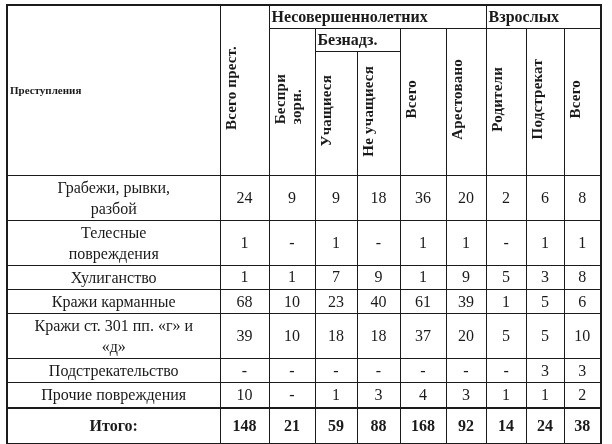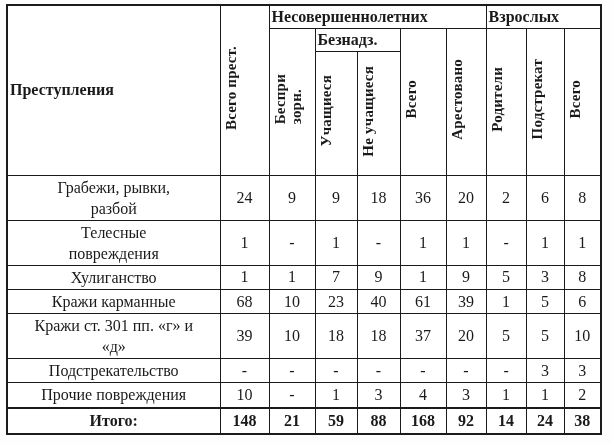--- a/index.html
+++ b/index.html
@@ -26,21 +26,21 @@
   }
   th {
     font-weight: bold;
     font-size: 16px;
     text-align: left;
     padding: 0 2px;
   }
   thead tr.r-groups  { height: 23px; }
   thead tr.r-beznadz { height: 23px; }
   thead tr.r-vert    { height: 124px; }
-  .corner { font-size: 16px; }
+  .corner { font-size: 11px; }
   .vert {
     display: inline-block;
     writing-mode: vertical-rl;
     transform: rotate(180deg);
     white-space: pre-line;
     font-size: 15px;
     line-height: 1.08;
     letter-spacing: 0.2px;
   }
   td.crime-name {
@@ -49,21 +49,21 @@
     padding: 1px 5px;
     white-space: pre-line;
     line-height: 1.32;
   }
   td.num {
     font-size: 16px;
     text-align: center;
     padding: 1px 2px;
   }
   tbody tr { height: 23px; }
-  tfoot tr { height: 26px; }
+  tfoot tr { height: 36px; }
   tfoot td { border-top: 2px solid #1b1b1b; font-weight: bold; }
   tfoot td.crime-name { white-space: normal; }
 </style>
 </head>
 <body>
 
 <table class="stat">
   <colgroup>
     <col style="width:213px">
     <col style="width:49px">

